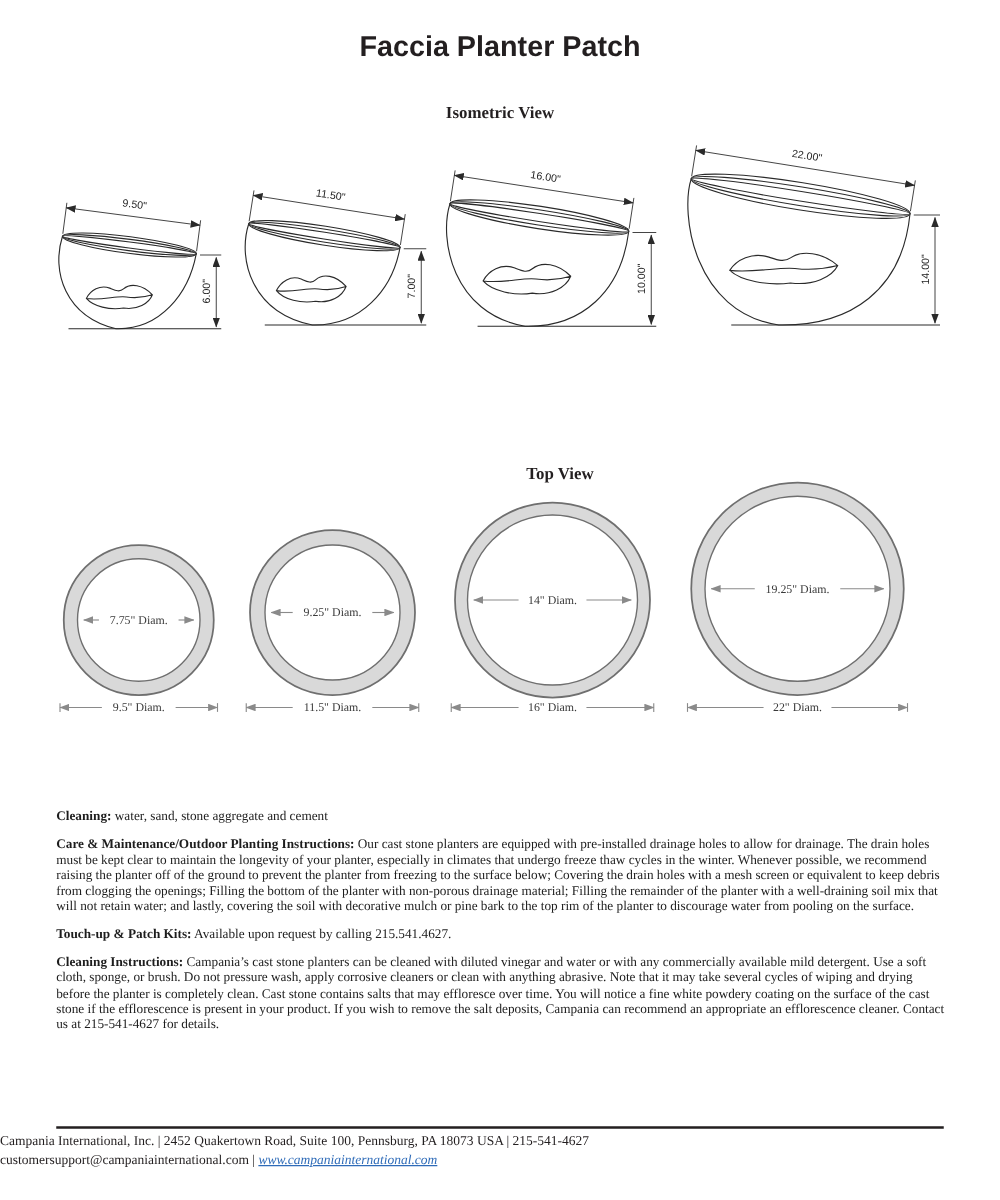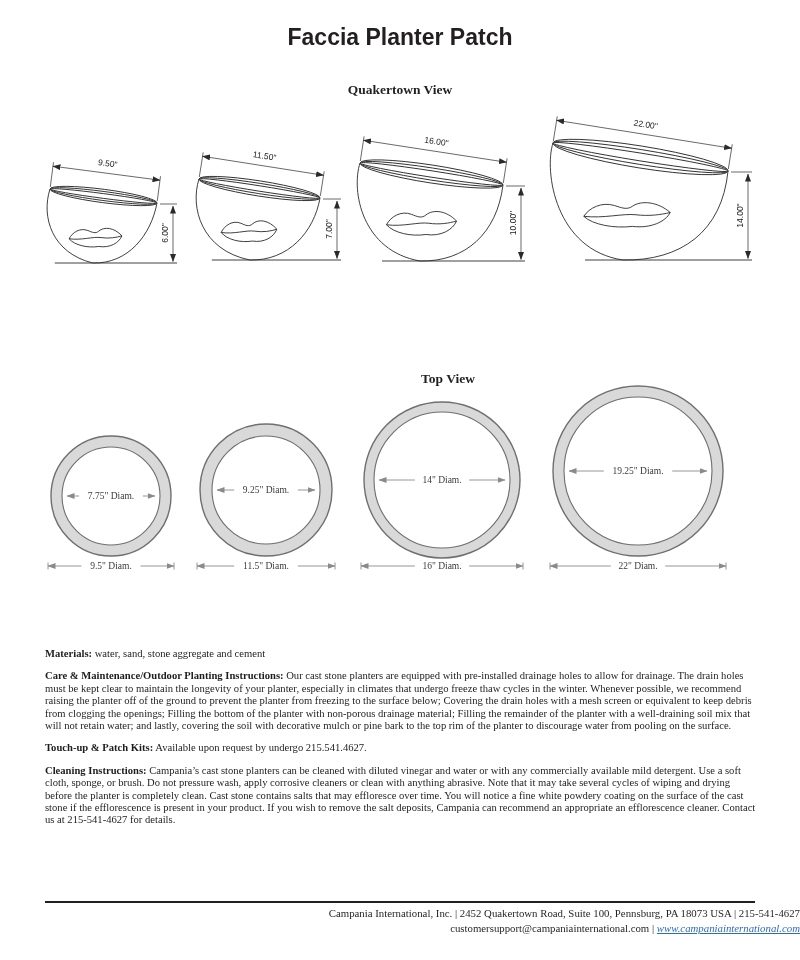--- a/index.html
+++ b/index.html
@@ -9,32 +9,32 @@
        font-family:"Liberation Sans",sans-serif;font-weight:bold;font-size:23px;color:#231f20;margin:0;}
   .view-heading{position:absolute;left:0;width:800px;text-align:center;
        font-weight:700;font-size:13.5px;color:#231f20;}
   .heading-iso{top:82px;}
   .heading-top{top:371px;padding-left:48px;}
   #drawing{position:absolute;top:0;left:0;}
   .textblock{position:absolute;top:648px;left:45px;width:712px;font-size:10.6px;line-height:12.4px;}
   .textblock p{margin:0 0 10px 0;}
   .textblock b{font-weight:bold;}
   .footer-rule{position:absolute;top:901px;left:45px;width:710px;border-top:2px solid #231f20;}
-  .footer{position:absolute;top:906px;left:0;width:800px;text-align:right;font-size:10.8px;line-height:14.5px;color:#231f20;}
+  .footer{position:absolute;top:906px;left:0;width:800px;text-align:left;font-size:10.8px;line-height:14.5px;color:#231f20;}
   .footer a{text-decoration:underline;}
   svg text{user-select:none;}
 </style>
 </head>
 <body>
 
 <div class="sheet">
 
   <h1 class="page-title">Faccia Planter Patch</h1>
 
-  <div class="view-heading heading-iso">Quakertown View</div>
+  <div class="view-heading heading-iso">Isometric View</div>
   <div class="view-heading heading-top">Top View</div>
 
   <svg id="drawing" width="800" height="600" viewBox="0 0 800 600">
       <defs>
         <marker id="arrD" viewBox="0 0 8 6" refX="7.5" refY="3" markerWidth="8" markerHeight="6" orient="auto-start-reverse" markerUnits="userSpaceOnUse">
           <path d="M0,0 L8,3 L0,6 Z" fill="#2a2a2a"></path>
         </marker>
         <marker id="arrG" viewBox="0 0 8 6" refX="7.5" refY="3" markerWidth="8" markerHeight="6" orient="auto-start-reverse" markerUnits="userSpaceOnUse">
           <path d="M0,0 L8,3 L0,6 Z" fill="#8a8a8a"></path>
         </marker>
@@ -155,23 +155,23 @@
         <text x="638" y="474.2" text-anchor="middle" fill="#3a3a3a" font-family="&quot;Liberation Serif&quot;,serif" font-size="9.5">19.25" Diam.</text>
         <line x1="550" y1="566" x2="610.85" y2="566" stroke="#8a8a8a" stroke-width="0.9" marker-start="url(#arrG)"></line>
         <line x1="665.15" y1="566" x2="726" y2="566" stroke="#8a8a8a" stroke-width="0.9" marker-end="url(#arrG)"></line>
         <line x1="550" y1="562.5" x2="550" y2="569.5" stroke="#8a8a8a" stroke-width="0.9"></line>
         <line x1="726" y1="562.5" x2="726" y2="569.5" stroke="#8a8a8a" stroke-width="0.9"></line>
         <text x="638" y="569.2" text-anchor="middle" fill="#3a3a3a" font-family="&quot;Liberation Serif&quot;,serif" font-size="9.5">22" Diam.</text>
       </g>
     </svg>
 
   <div class="textblock">
-    <p><b>Materials:</b> <span>water, sand, stone aggregate and cement</span></p>
+    <p><b>Cleaning:</b> <span>water, sand, stone aggregate and cement</span></p>
     <p><b>Care &amp; Maintenance/Outdoor Planting Instructions:</b> <span>Our cast stone planters are equipped with pre-installed drainage holes to allow for drainage. The drain holes must be kept clear to maintain the longevity of your planter, especially in climates that undergo freeze thaw cycles in the winter.  Whenever possible, we recommend raising the planter off of the ground to prevent the planter from freezing to the surface below; Covering the drain holes with a mesh screen or equivalent to keep debris from clogging the openings; Filling the bottom of the planter with non-porous drainage material; Filling the remainder of the planter with a well-draining soil mix that will not retain water; and lastly, covering the soil with decorative mulch or pine bark to the top rim of the planter to discourage water from pooling on the surface.</span></p>
-    <p><b>Touch-up &amp; Patch Kits:</b> <span>Available upon request by undergo 215.541.4627.</span></p>
+    <p><b>Touch-up &amp; Patch Kits:</b> <span>Available upon request by calling 215.541.4627.</span></p>
     <p><b>Cleaning Instructions:</b> <span>Campania’s cast stone planters can be cleaned with diluted vinegar and water or with any commercially available mild detergent. Use a soft cloth, sponge, or brush. Do not pressure wash, apply corrosive cleaners or clean with anything abrasive. Note that it may take several cycles of wiping and drying before the planter is completely clean. Cast stone contains salts that may effloresce over time. You will notice a fine white powdery coating on the surface of the cast stone if the efflorescence is present in your product. If you wish to remove the salt deposits, Campania can recommend an appropriate an efflorescence cleaner. Contact us at 215-541-4627 for details.</span></p>
   </div>
 
   <div class="footer-rule"></div>
   <div class="footer">
     <div>Campania International, Inc. | 2452 Quakertown Road, Suite 100, Pennsburg, PA 18073 USA | 215-541-4627</div>
     <div><span>customersupport@campaniainternational.com</span><span> | </span><a href="#" style="color: rgb(46, 107, 184); font-style: italic;">www.campaniainternational.com</a></div>
   </div>
 
 </div>

